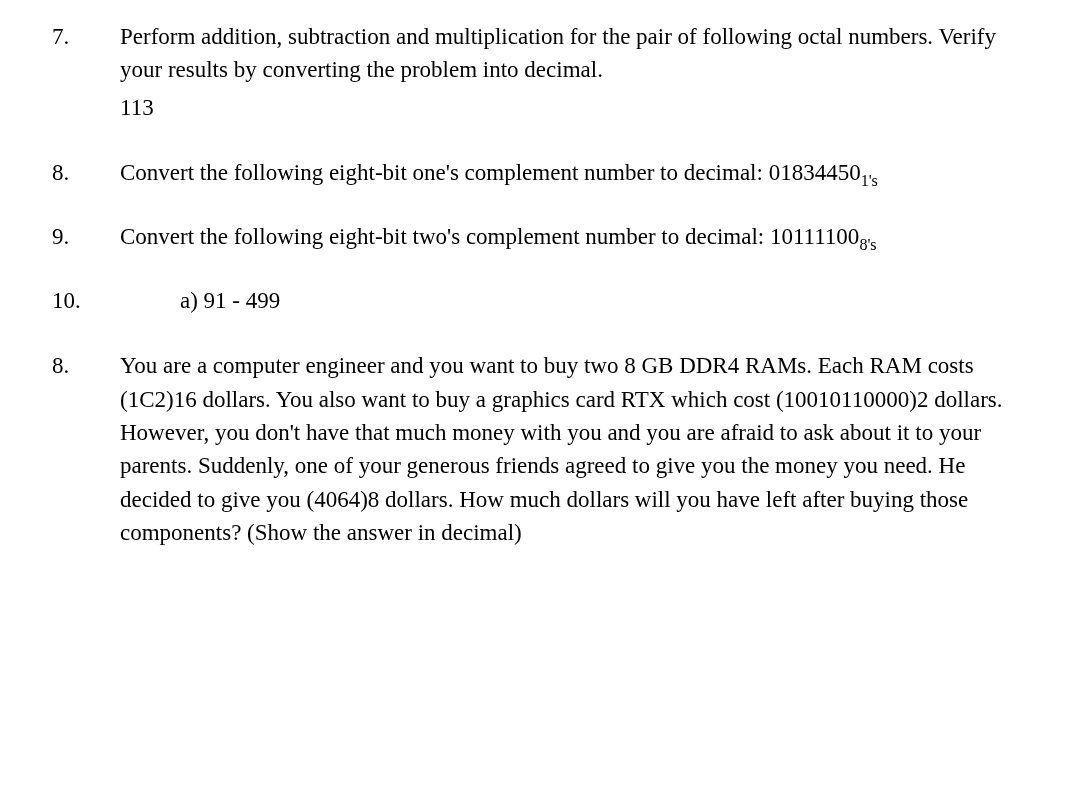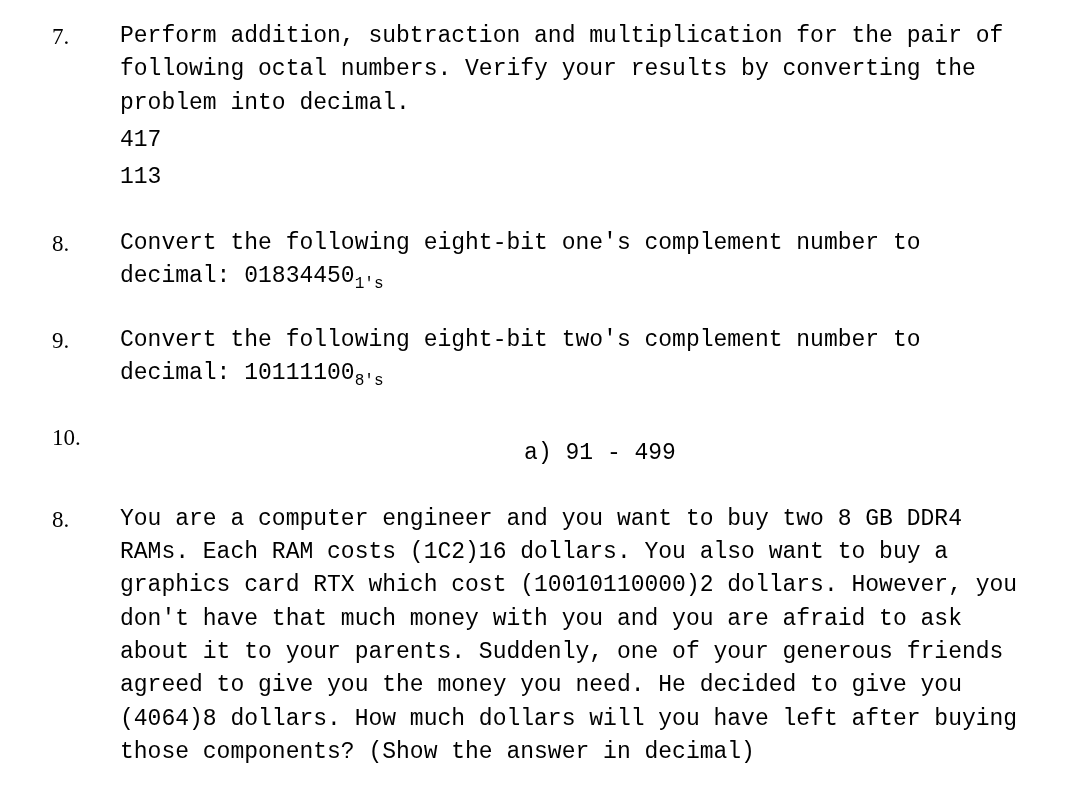--- a/index.html
+++ b/index.html
@@ -19,47 +19,43 @@
     }
     .q-number {
       width: 80px;
       flex-shrink: 0;
       text-align: left;
       padding-left: 12px;
     }
     .q-body {
       flex: 1;
       padding-right: 20px;
-      font-family: Liberation Mono, monospace;
     }
     .q-line {
       margin-bottom: 4px;
     }
     .sub-items {
-      margin-top: 16px;
       margin-left: 60px;
       margin-bottom: 4px;
-      text-align: center;
     }
     .sub-item {
       margin-bottom: 2px;
     }
     .subscript {
       font-size: 0.7em;
       vertical-align: sub;
     }
   </style>
 </head>
 <body>
 
 <div class="question">
   <div class="q-number">7.</div>
   <div class="q-body">
     <div class="q-line">Perform addition, subtraction and multiplication for the pair of following octal numbers. Verify your results by converting the problem into decimal.</div>
-    <div class="q-line">417</div>
     <div class="q-line">113</div>
   </div>
 </div>
 
 <div class="question">
   <div class="q-number">8.</div>
   <div class="q-body">
     <span>Convert the following eight-bit one's complement number to decimal: 01834450</span><span class="subscript">1's</span>
   </div>
 </div>

